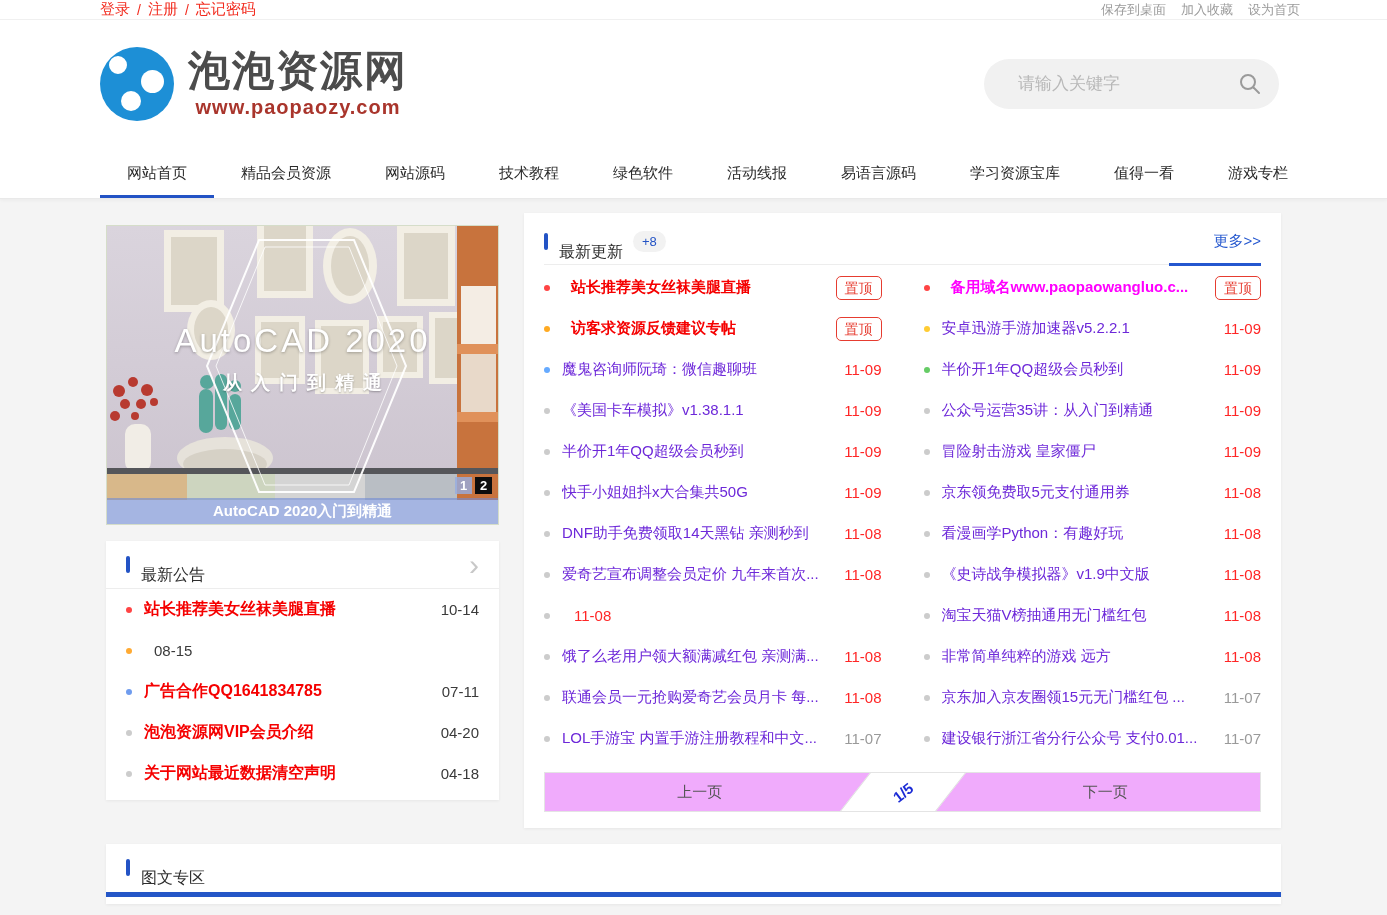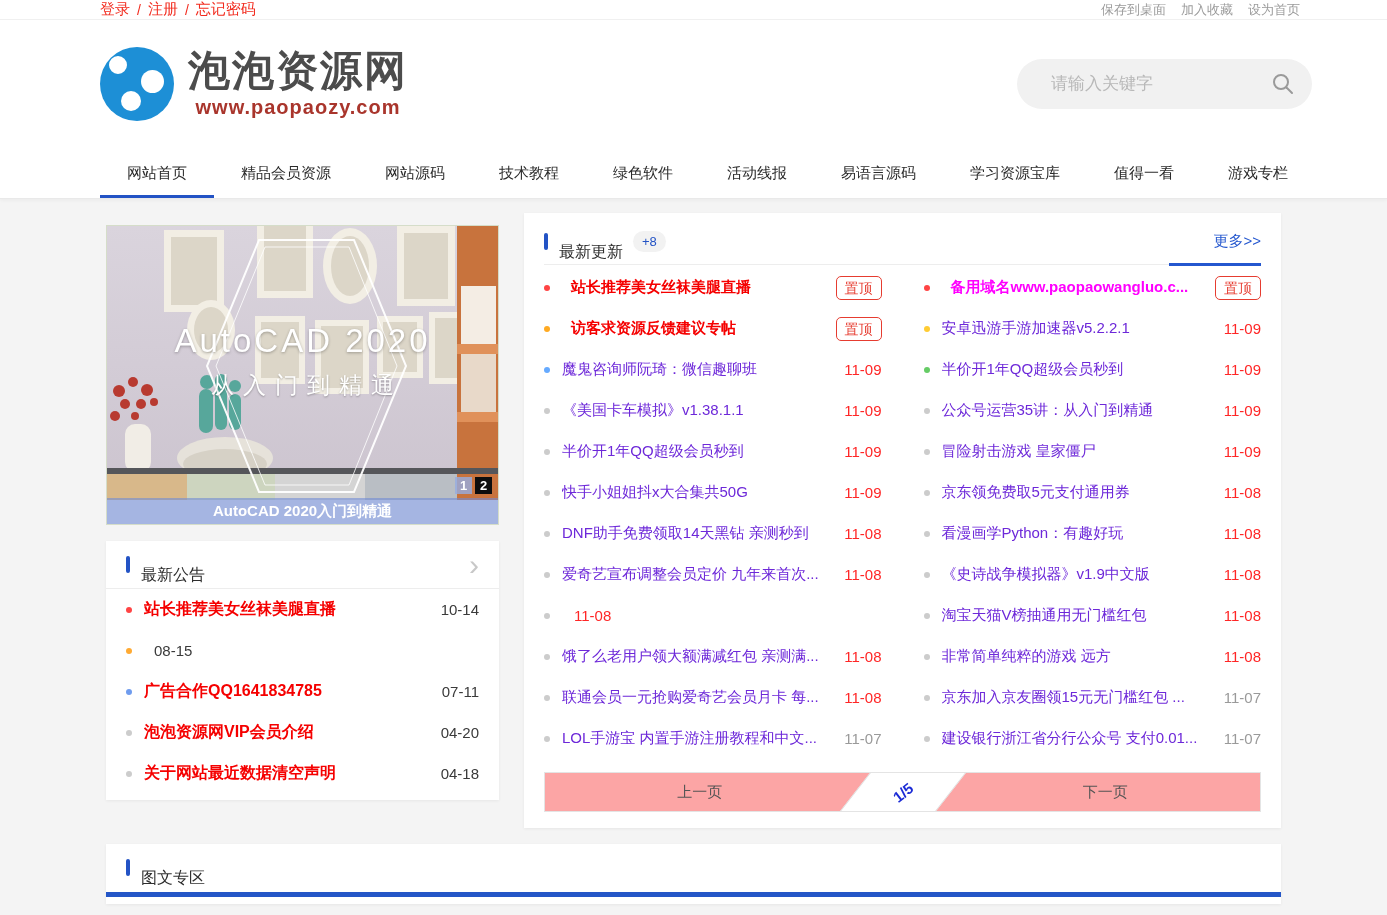--- a/index.html
+++ b/index.html
@@ -10,21 +10,21 @@
   .topbar{display:flex;justify-content:space-between;align-items:center;height:20px;
     padding:0 87px 0 100px;background:#fff;border-bottom:1px solid #f0f0f0;}
   .auth{display:flex;align-items:center;gap:7px;}
   .auth .link{color:#f22b1e;font-size:15px;cursor:pointer;}
   .auth .sep{color:#f22b1e;font-size:14px;}
   .quick{display:flex;align-items:center;gap:15px;}
   .quick .link{color:#9b9b9b;font-size:13px;cursor:pointer;}
 
   
   .header{display:flex;justify-content:space-between;align-items:center;height:127px;
-    padding:0 75px 0 100px;background:#fff;}
+    padding:0 108px 0 100px;background:#fff;}
   .logo{display:flex;align-items:center;gap:14px;cursor:pointer;}
   .logo-icon{width:74px;height:74px;border-radius:50%;background:#1d8fd6;position:relative;flex-shrink:0;}
   .b1{position:absolute;left:9px;top:9px;width:15px;height:15px;border:9px solid #fff;border-radius:50%;}
   .b2{position:absolute;right:10px;top:23px;width:23px;height:23px;background:#fff;border-radius:50%;}
   .b3{position:absolute;left:21px;bottom:10px;width:20px;height:20px;background:#fff;border-radius:50%;}
   .logo-text{display:flex;flex-direction:column;align-items:center;}
   .site-name{font-size:42px;font-weight:bold;color:#4c4c4c;font-family:"DejaVu Serif","Liberation Serif",serif;letter-spacing:2px;line-height:1.1;}
   .site-url{font-size:20px;font-weight:bold;color:#a9352c;letter-spacing:1px;margin-top:2px;}
   .search{position:relative;width:295px;height:50px;}
   .search input{width:100%;height:100%;border:none;outline:none;background:#f1f1f1;border-radius:25px;
@@ -44,21 +44,21 @@
   .container{width:1175px;margin:0 auto;display:flex;gap:25px;align-items:flex-start;}
   .left-col{width:393px;flex-shrink:0;}
   .card{background:#fff;box-shadow:0 1px 3px rgba(0,0,0,.06);}
 
   
   .carousel{position:relative;width:393px;height:300px;margin-top:12px;overflow:hidden;
     border:1px solid #d5ddc9;cursor:pointer;}
   .overlay{position:absolute;left:0;right:0;top:96px;text-align:center;color:#fff;pointer-events:none;}
   .ov-title{font-size:33px;font-family:Liberation Sans, sans-serif;letter-spacing:3px;
     text-shadow:0 1px 3px rgba(0,0,0,.3);}
-  .ov-sub{font-size:23px;font-weight:normal;letter-spacing:9px;margin-top:10px;padding-left:9px;
+  .ov-sub{font-size:19px;font-weight:bold;letter-spacing:9px;margin-top:10px;padding-left:9px;
     text-shadow:0 1px 2px rgba(0,0,0,.3);}
   .indicators{position:absolute;right:6px;bottom:30px;display:flex;gap:3px;}
   .ind{width:17px;height:17px;line-height:17px;text-align:center;font-size:13px;color:#fff;
     font-weight:bold;cursor:pointer;}
   .ind-light{background:rgba(150,172,225,.8);}
   .ind-dark{background:#0d0d0d;}
   .caption{position:absolute;left:0;right:0;bottom:0;height:26px;line-height:26px;text-align:center;
     background:rgba(112,138,214,.6);color:#fff;font-weight:bold;font-size:15px;}
 
   
@@ -92,21 +92,21 @@
   .badge-top{margin-left:12px;border:1px solid #e63c30;color:#e63c30;font-size:14px;
     padding:0 8px;line-height:22px;border-radius:5px;flex-shrink:0;}
 
   
   .upd-card{flex:1;padding:6px 20px 16px;}
   .upd-card .card-head{padding:0;height:46px;}
   .upd-grid{display:grid;grid-template-columns:1fr 1fr;column-gap:42px;margin-top:2px;}
 
   
   .pager{margin-top:13px;height:40px;border:1px solid #e4e4e4;display:flex;align-items:stretch;
-    background:#fca5a5;overflow:hidden;}
+    background:#f0abfc;overflow:hidden;}
   .pg-btn{flex:1;text-align:center;line-height:38px;font-size:15px;color:#555;cursor:pointer;}
   .pg-mid{width:96px;position:relative;display:flex;align-items:center;justify-content:center;
     border-left:1px solid #dcdcdc;border-right:1px solid #dcdcdc;transform:skewX(-38deg);background:#fff;}
   .pg-cur{transform:skewX(38deg) rotate(-38deg);color:#1b2bd6;font-weight:bold;font-size:15px;}
 
   
   .bottom-container{width:1175px;margin:16px auto 0;}
   .gal-card{height:60px;overflow:hidden;padding-bottom:0;}
   .blue-strip{height:5px;background:#2456c7;margin-top:2px;}
 </style>

